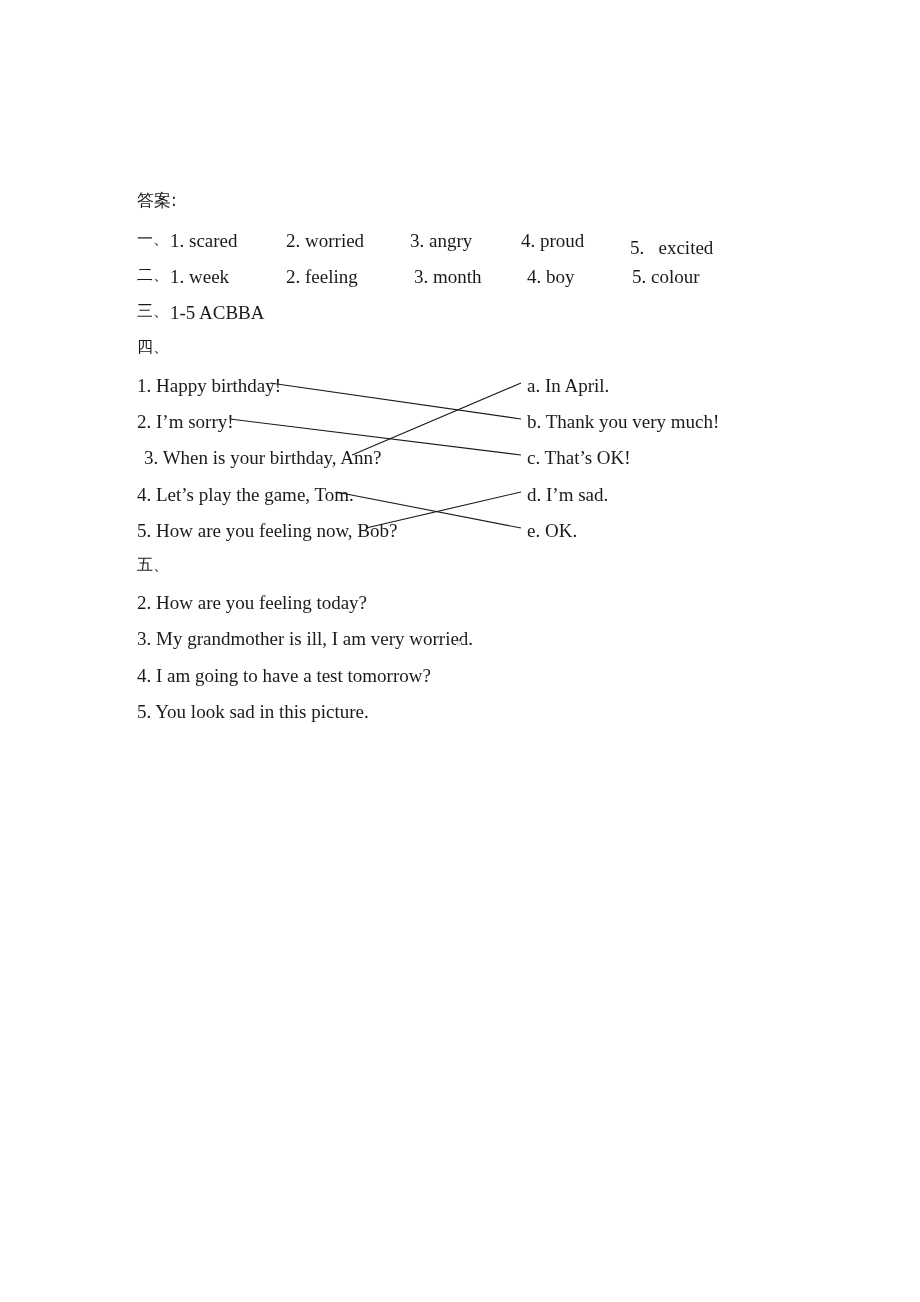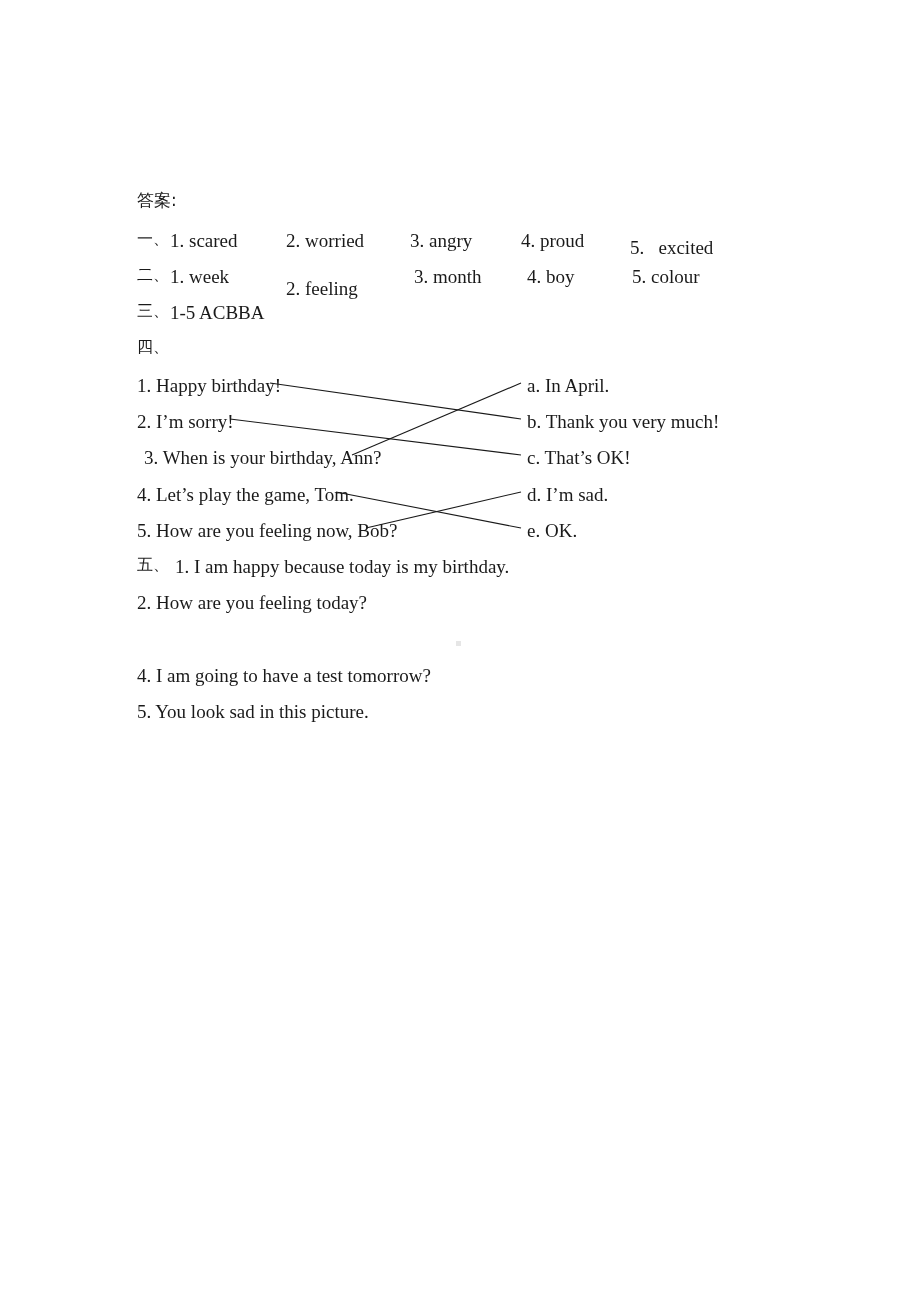--- a/index.html
+++ b/index.html
@@ -69,21 +69,21 @@
 
   <div class="seclabel" style="left:137px; top:231px;">一、</div>
   <div class="txt" style="left:170px; top:231px;">1. scared</div>
   <div class="txt" style="left:286px; top:231px;">2. worried</div>
   <div class="txt" style="left:410px; top:231px;">3. angry</div>
   <div class="txt" style="left:521px; top:231px;">4. proud</div>
   <div class="txt" style="left:630px; top:231px;margin-top:7px;">5.   excited</div>
 
   <div class="seclabel" style="left:137px; top:267px;">二、</div>
   <div class="txt" style="left:170px; top:267px;">1. week</div>
-  <div class="txt" style="left:286px; top:267px;margin-top:12px;">2. feeling</div>
+  <div class="txt" style="left:286px; top:267px;">2. feeling</div>
   <div class="txt" style="left:414px; top:267px;">3. month</div>
   <div class="txt" style="left:527px; top:267px;">4. boy</div>
   <div class="txt" style="left:632px; top:267px;">5. colour</div>
 
   <div class="seclabel" style="left:137px; top:303px;">三、</div>
   <div class="txt" style="left:170px; top:303px;">1-5 ACBBA</div>
 
   <div class="seclabel" style="left:137px; top:339px;">四、</div>
 
   <div class="txt" style="left:137px; top:376px;">1. Happy birthday!</div>
@@ -92,20 +92,20 @@
   <div class="txt" style="left:137px; top:485px;">4. Let’s play the game, Tom.</div>
   <div class="txt" style="left:137px; top:521px;">5. How are you feeling now, Bob?</div>
 
   <div class="txt" style="left:527px; top:376px;">a. In April.</div>
   <div class="txt" style="left:527px; top:412px;">b. Thank you very much!</div>
   <div class="txt" style="left:527px; top:448px;">c. That’s OK!</div>
   <div class="txt" style="left:527px; top:485px;">d. I’m sad.</div>
   <div class="txt" style="left:527px; top:521px;">e. OK.</div>
 
   <div class="seclabel" style="left:137px; top:557px;">五、</div>
-  <div class="txt" style="left:175px; top:557px;">1. I am happy because today is my birthday.</div>
   <div class="txt" style="left:137px; top:593px;">2. How are you feeling today?</div>
+  <div class="txt" style="left:137px; top:629px;">3. My grandmother is ill, I am very worried.</div>
   <div class="txt" style="left:137px; top:666px;">4. I am going to have a test tomorrow?</div>
   <div class="txt" style="left:137px; top:702px;">5. You look sad in this picture.</div>
 
   <div class="artifact" style="left: 456px; top: 641px; width: 5px; height: 5px; background: rgb(230, 230, 230);"></div>
 
 </div>
 
 </body></html>

